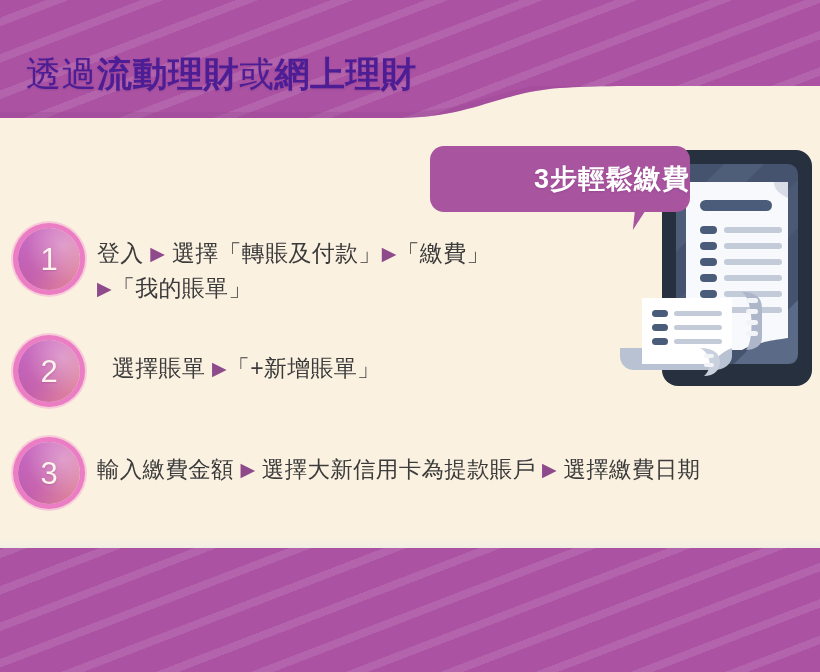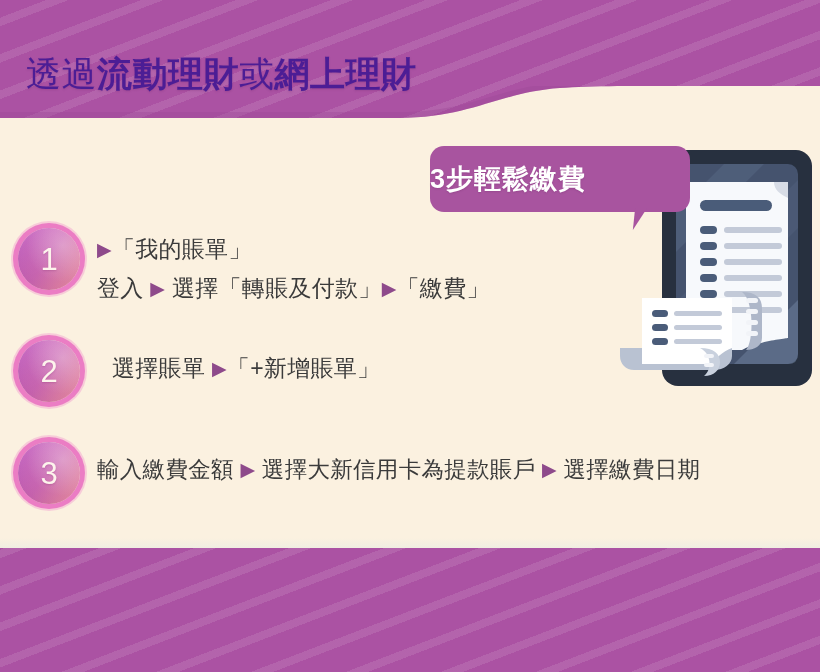--- a/index.html
+++ b/index.html
@@ -48,21 +48,21 @@
     text-shadow:0 1px 2px rgba(110,40,105,0.25);
   }
   .title .lt { font-weight:400; }
   .title .bd { font-weight:700; }
 
   
   .badge-wrap { position:absolute; left:430px; top:146px; width:262px; height:84px; }
   .badge {
     position:absolute; left:0; top:0; width:260px; height:66px;
     background:#A8549F; border-radius:14px;
-    display:flex; align-items:center; justify-content:flex-start;
+    display:flex; align-items:center; justify-content:flex-end;
   }
   .badge-label {
     color:#fff; font-size:27px; font-weight:700; letter-spacing:1px;
     text-shadow:0 1px 2px rgba(90,30,85,0.22);
   }
   .badge-tail {
     position:absolute; left:204px; top:62px; width:0; height:0;
     border-left:12px solid #A8549F;
     border-right:12px solid transparent;
     border-bottom:22px solid transparent;
@@ -207,27 +207,27 @@
     <div class="badge-tail"></div>
   </div>
 
   <div class="steps">
 
     <div class="step s1">
       <div class="num">
         <span class="num-label">1</span>
       </div>
       <div class="step-text">
-        <span class="tline second">
-          <span class="arrow">▶</span><span>「我的賬單」</span>
-        </span>
         <span class="tline">
           <span>登入</span>
           <span class="arrow">▶</span>
           <span>選擇「轉賬及付款」</span><span class="arrow">▶</span><span>「繳費」</span>
+        </span>
+        <span class="tline second">
+          <span class="arrow">▶</span><span>「我的賬單」</span>
         </span>
       </div>
     </div>
 
     <div class="step s2">
       <div class="num">
         <span class="num-label">2</span>
       </div>
       <div class="step-text">
         <span class="tline">

